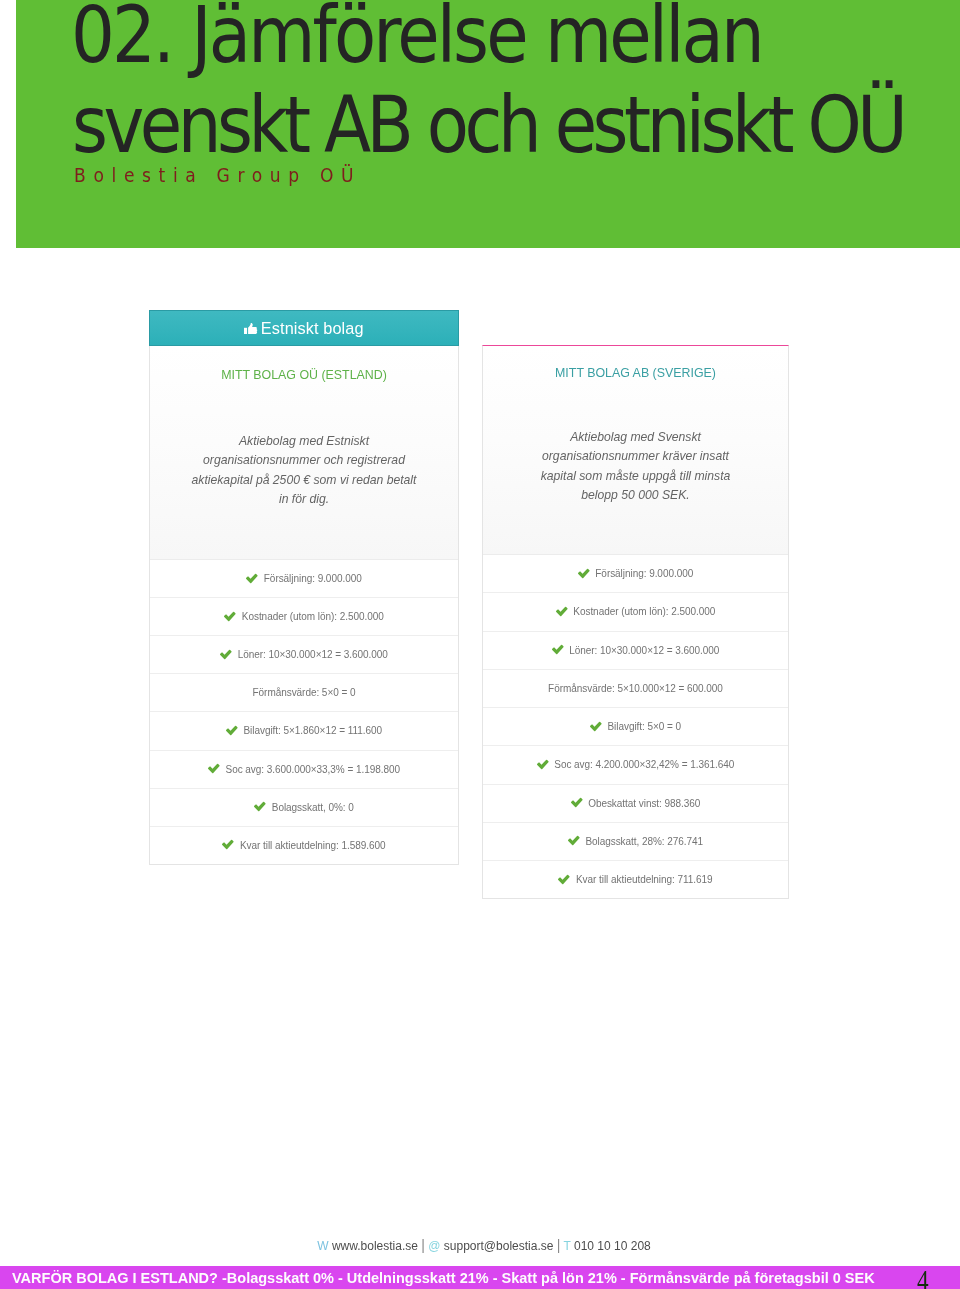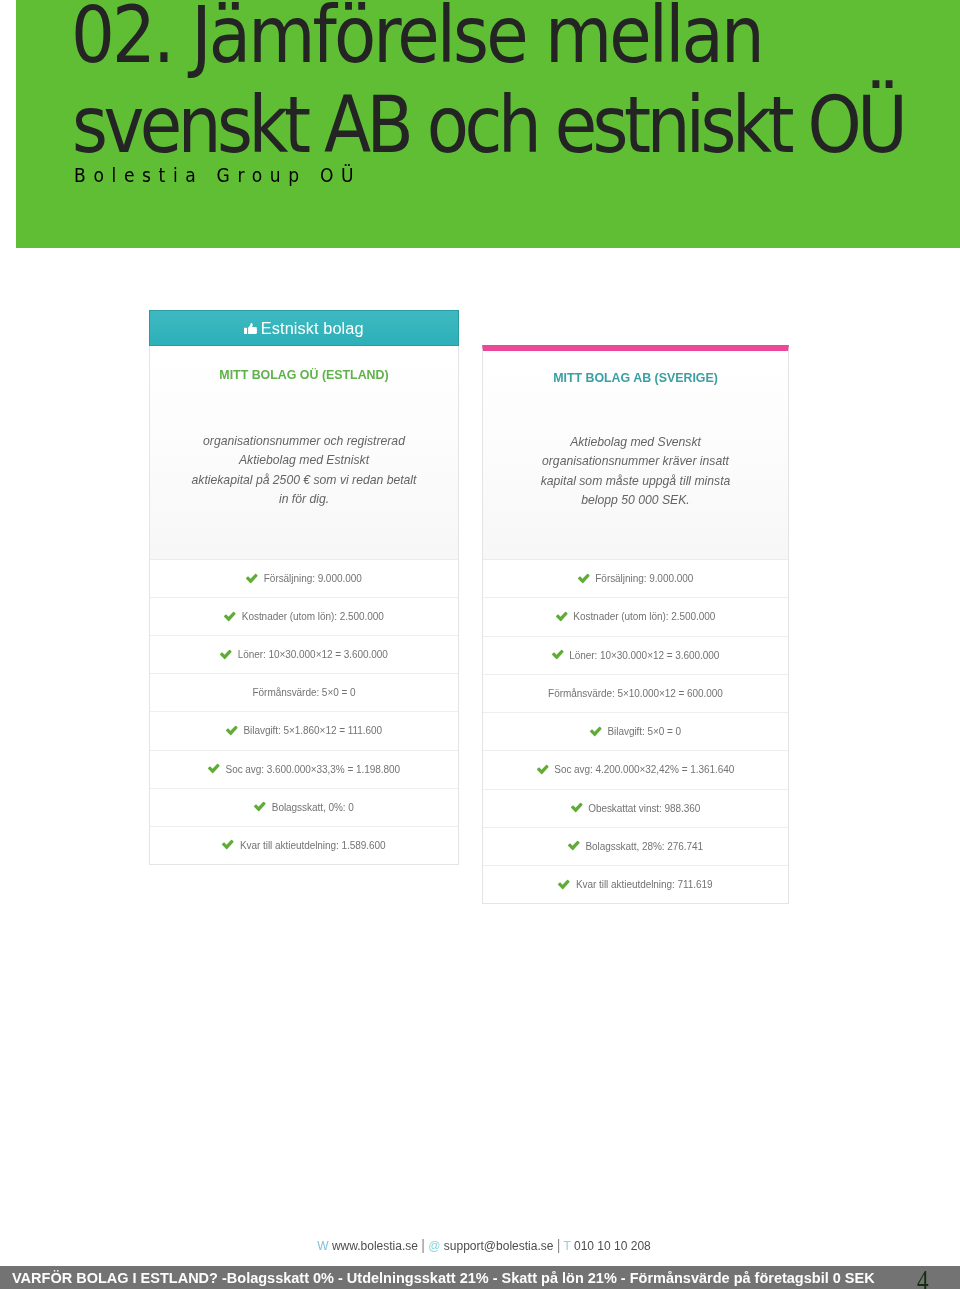--- a/index.html
+++ b/index.html
@@ -6,63 +6,63 @@
   body{width:960px;height:1289px;font-family:"Liberation Sans",sans-serif;overflow:hidden;-webkit-font-smoothing:antialiased;}
   .page{position:relative;width:960px;height:1289px;background:#fff;}
 
   
   .hdr{position:absolute;left:16px;top:0;width:960px;height:248px;background:#60be35;text-align:right;}
   .hdr-title{position:absolute;left:0;top:0;font-size:79px;color:#242424;
              font-weight:400;font-family:"DejaVu Sans Condensed","DejaVu Sans",sans-serif;white-space:nowrap;}
   .hdr-title .l1,.hdr-title .l2{position:absolute;transform-origin:left top;line-height:1;}
   .hdr-title .l1{left:55px;top:-4px;transform:scaleX(0.97);letter-spacing:-2.9px;}
   .hdr-title .l2{left:56px;top:86px;transform:scaleX(0.97);letter-spacing:-4.6px;}
-  .hdr-sub{position:absolute;left:58px;top:166px;font-size:19px;letter-spacing:7.65px;color:#000000;
+  .hdr-sub{position:absolute;left:58px;top:166px;font-size:19px;letter-spacing:7.65px;color:#7f1d1d;
            font-family:"DejaVu Sans Condensed","DejaVu Sans",sans-serif;font-weight:400;white-space:nowrap;line-height:1;}
 
   
   .cmp{position:absolute;left:149px;top:310px;width:640px;}
   .col{position:absolute;top:0;}
   .col-left{left:0;width:310px;}
   .col-right{left:333px;width:307px;top:35px;}
 
   .tealhead{height:36px;box-sizing:border-box;background:linear-gradient(180deg,#3fb9c1 0%,#2cb0b8 100%);
             border:1px solid #2a9ba4;
             color:#fff;font-size:16.3px;display:flex;align-items:center;justify-content:center;gap:2px;
             font-weight:400;letter-spacing:.1px;}
   .tealhead svg{display:block;margin-top:1px}
 
   .cardbody{border:1px solid #e4e4e4;border-top:none;background:#fff;box-sizing:border-box;}
-  .col-right .cardbody{border-top:6px solid #ec4899;}
+  .col-right .cardbody{border-top:1px solid #ec4899;}
 
   .cardtop{background:linear-gradient(180deg,#ffffff 0%,#fcfcfc 45%,#f7f7f7 100%);border-bottom:1px solid #ececec;
            height:214px;box-sizing:border-box;position:relative;text-align:center;}
   .col-right .cardtop{height:209px;}
   .col-right .rows li{height:37.27px;}
   .col-right .cardtitle{top:21px;}
   .col-right .carddesc{top:82px;}
-  .cardtitle{position:absolute;left:0;right:0;top:23px;font-size:12.4px;font-weight:bold;line-height:1;}
+  .cardtitle{position:absolute;left:0;right:0;top:23px;font-size:12.4px;font-weight:normal;line-height:1;}
   .c-green{color:#5eb249;}
   .c-teal{color:#3a9fa3;}
   .carddesc{position:absolute;left:0;right:0;top:86px;font-size:12.2px;font-style:italic;color:#646464;
             line-height:19.4px;}
 
   .rows{list-style:none;margin:0;padding:0;}
   .rows li{height:37.11px;border-bottom:1px solid #eeeeee;display:flex;align-items:center;justify-content:center;
            font-size:10px;letter-spacing:-0.05px;color:#737373;}
   .rows li:last-child{border-bottom:none;}
   .chk{display:inline-block;width:12px;height:12px;flex:none;margin-right:5.5px;}
 
   
   .fcontact{position:absolute;left:4px;top:1238px;width:960px;text-align:center;font-size:12px;color:#4d4d4d;
             line-height:1;white-space:nowrap;}
   .fcontact .lbl{color:#7cc2e0;}
   .fcontact .lbl2{color:#86d4df;}
   .fcontact .sep{color:#8a8a8a;font-size:14px;}
-  .greenbar{position:absolute;left:0;top:1266px;width:960px;height:23px;background:#737373;}
+  .greenbar{position:absolute;left:0;top:1266px;width:960px;height:23px;background:#d946ef;}
   .greenbar .txt{position:absolute;left:12px;top:5px;font-size:14.5px;font-weight:bold;color:#fdfdfd;line-height:1;white-space:nowrap;}
   .greenbar .pg{position:absolute;left:917px;top:0px;font-size:29px;color:#132e0c;line-height:1;
                 transform:scaleX(0.8);transform-origin:left top;
                 font-family:"Liberation Serif",serif;}
 </style>
 </head>
 <body>
 
 <div class="page">
 
@@ -81,22 +81,22 @@
         <svg width="14.5" height="11.5" viewBox="0 0 29 23">
           <path fill="#ffffff" d="M0 9.6h6.1V23H0z"></path>
           <path fill="#ffffff" d="M8.2 9.2c2.0-1.6 4.4-4.9 5.0-6.9.4-1.3.0-2.0.9-2.2 1.3-.3 3.1 1.0 3.3 2.9.2 1.7-.6 3.6-1.3 5.1h6.8c1.6 0 2.9 1.0 2.9 2.2 0 .8-.4 1.4-1.1 1.8 1.1.3 1.9 1.2 1.9 2.2 0 .9-.6 1.7-1.4 2.1.7.4 1.1 1.1 1.1 1.9 0 1.0-.7 1.8-1.7 2.1.3.4.5.9.5 1.4 0 1.3-1.3 2.3-2.9 2.3h-9.8c-1.4 0-2.8-.4-4.2-1.2z"></path>
         </svg>
         <span>Estniskt bolag</span>
       </div>
       <div class="cardbody">
         <div class="cardtop">
           <div class="cardtitle c-green">MITT BOLAG OÜ (ESTLAND)</div>
           <div class="carddesc">
+              <div>Aktiebolag med Estniskt</div>
               <div>organisationsnummer och registrerad</div>
-              <div>Aktiebolag med Estniskt</div>
               <div>aktiekapital på 2500 € som vi redan betalt</div>
               <div>in för dig.</div>
             </div>
         </div>
         <ul class="rows">
             <li>
               <svg class="chk" viewBox="0 0 16 16">
                 <path fill="#61ac38" d="M5.55 13.4 0.35 8.0a1.1 1.1 0 0 1 0-1.55l1.6-1.6a1.05 1.05 0 0 1 1.5 0l2.6 2.7 6.0-6.25a1.05 1.05 0 0 1 1.5 0l1.6 1.6a1.1 1.1 0 0 1 0 1.55l-8.1 8.95a1.05 1.05 0 0 1-1.5 0z"></path>
               </svg>
               <span>Försäljning: 9.000.000</span>

